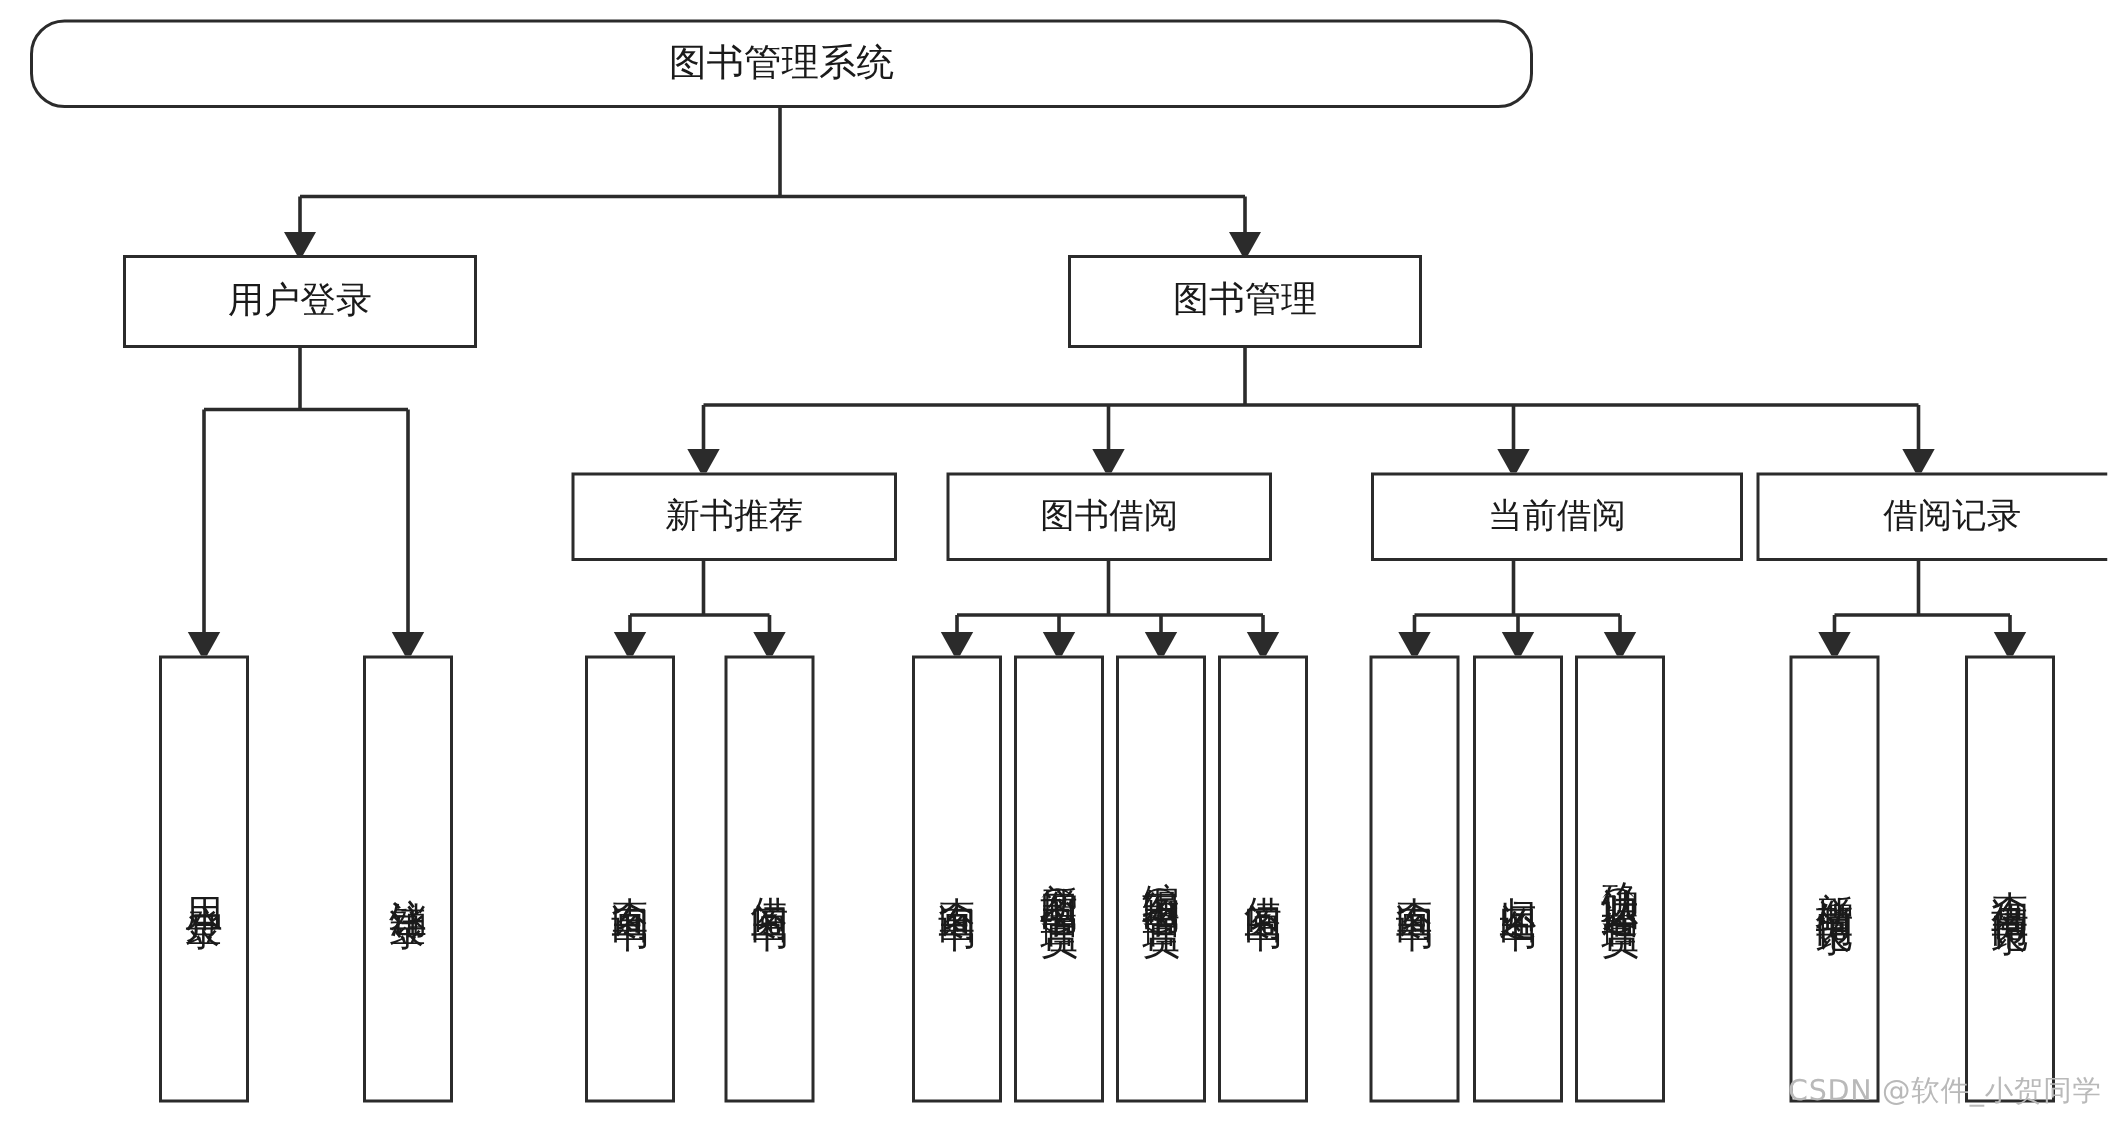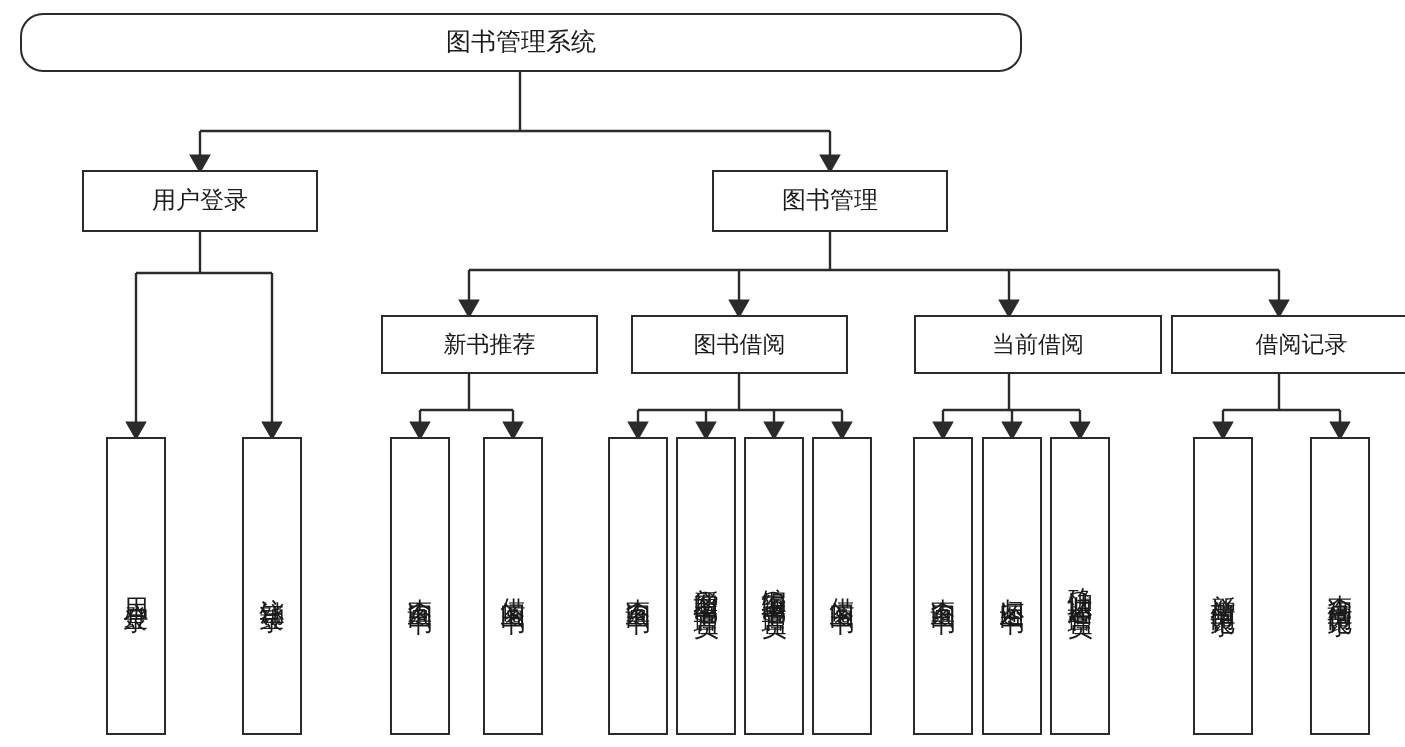--- a/index.html
+++ b/index.html
@@ -203,14 +203,15 @@
   </div>
 
   <div class="node leaf" style="left:1193px; top:437px; width:60px; height:298px;">
     <span class="vtext">新增借阅记录</span>
   </div>
 
   <div class="node leaf" style="left:1310px; top:437px; width:60px; height:298px;">
     <span class="vtext">查询借阅记录</span>
   </div>
 
+  <div class="watermark">CSDN @软件_小贺同学</div>
 
 </div>
 
 </body></html>

